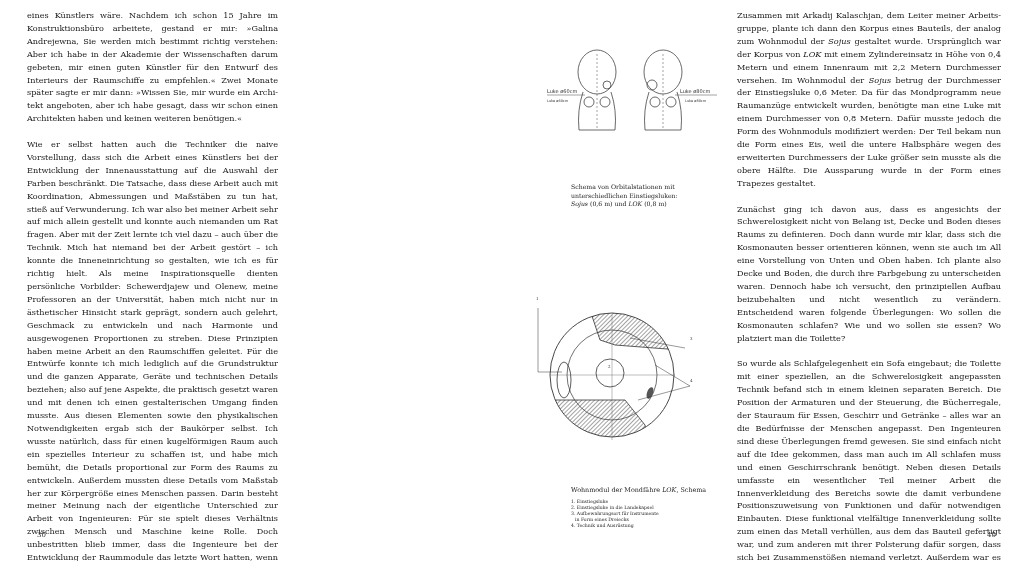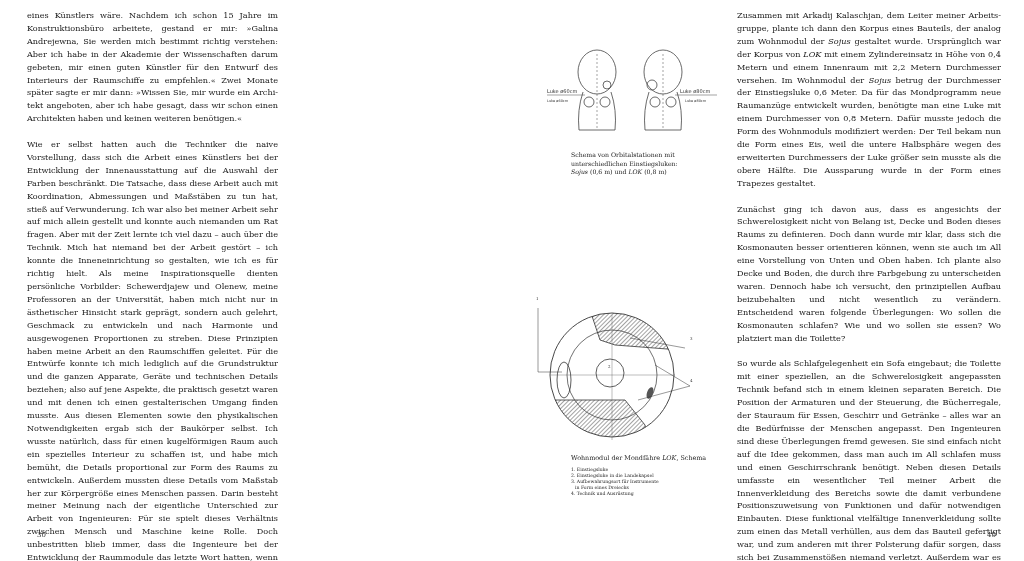--- a/index.html
+++ b/index.html
@@ -10,21 +10,21 @@
     .col p:last-child { margin-bottom: 0; }
     #left-col { left: 27px; top: 9px; width: 251px; }
     #right-col { left: 737px; top: 9px; width: 264px; }
     em { }
     .pagenum { position: absolute; font-size: 7px; color: #333; top: 531px; }
     #pn-left { left: 37px; }
     #pn-right { left: 987px; }
     .fig { position: absolute; }
     #fig1 { left: 545px; top: 40px; width: 175px; height: 100px; }
     #fig2 { left: 530px; top: 290px; width: 200px; height: 160px; }
-    .caption { position: absolute; font-size: 6.2px; line-height: 8.6px; color: #222; }
+    .caption { position: absolute; font-size: 6.2px; line-height: 8.6px; color: #222; margin-top: 32px; }
     #cap1 { left: 571px; top: 151px; width: 150px; }
     #cap2 { left: 571px; top: 454px; width: 160px; }
     #cap2 .ttl { font-size: 6.4px; margin-bottom: 4px; display: block; }
     .list { font-size: 4.6px; line-height: 6.2px; list-style: none; }
     .list li { padding-left: 0; }
   </style>
 </head>
 <body>
 
 <div id="left-col" class="col">

